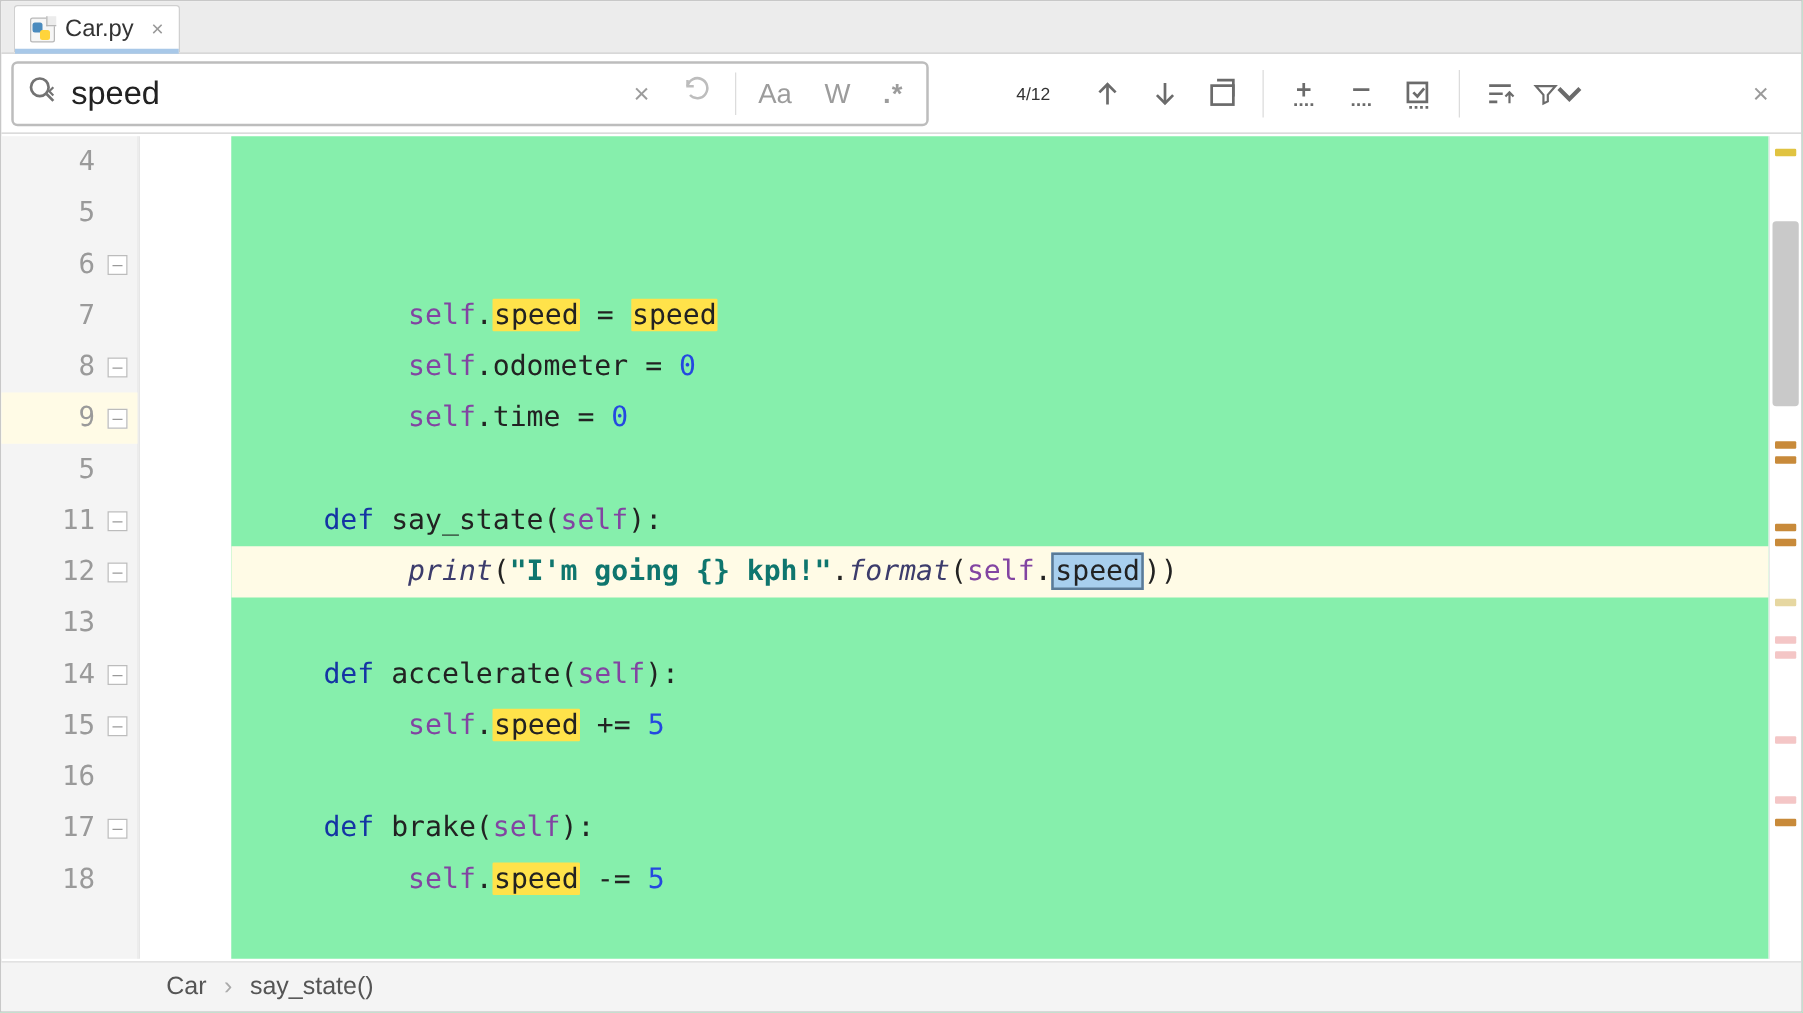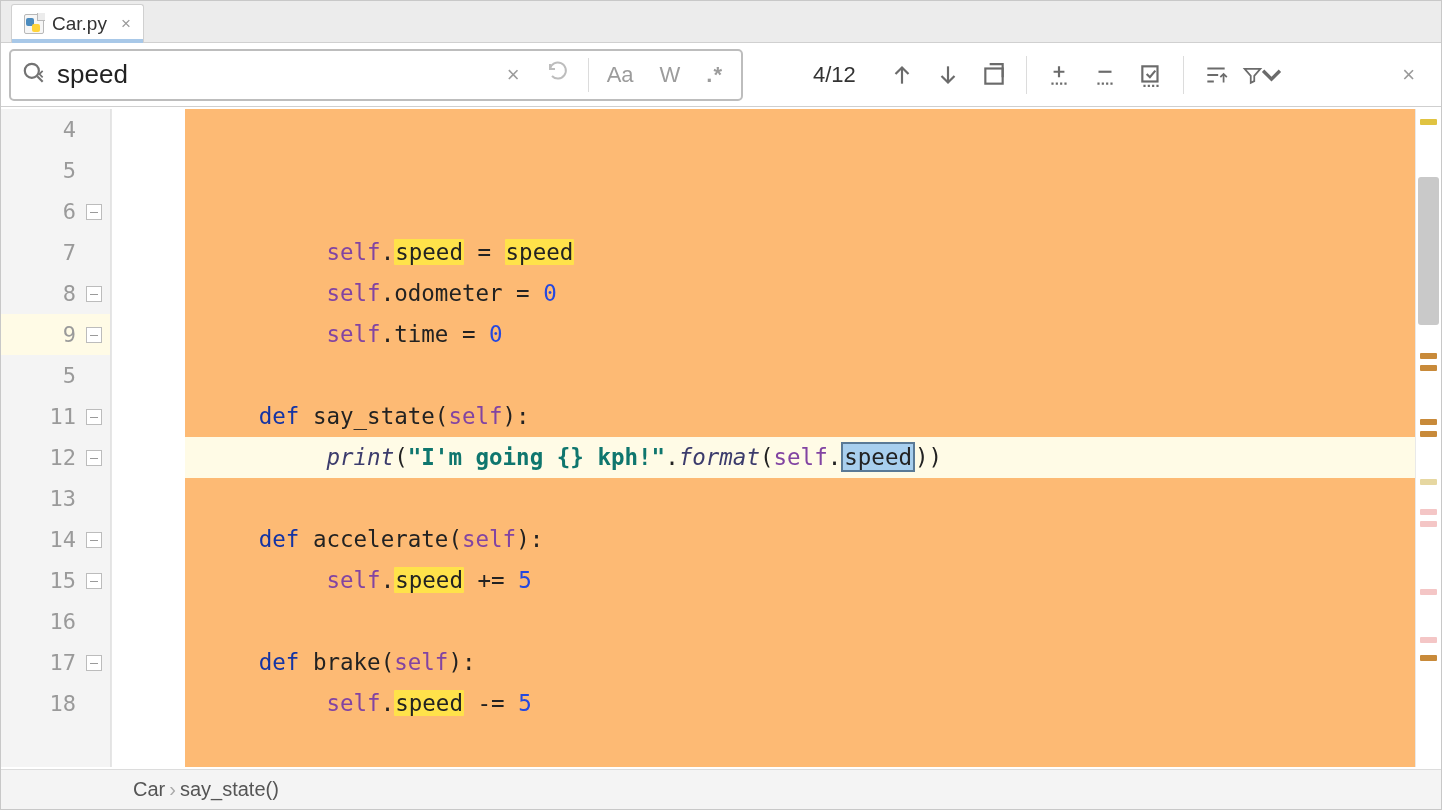--- a/index.html
+++ b/index.html
@@ -47,21 +47,21 @@
   }
   .sicon svg { width:26px; height:26px; stroke:#737373; fill:none; stroke-width:2; }
   .findinput {
     border:none; outline:none; font-size:26px; flex:1; color:#222; background:transparent;
     font-family: inherit;
   }
   .findbox .iconbtn { color:#9c9c9c; padding:4px 8px; font-size:22px; }
   .findbox .sep { width:1px; height:34px; background:#dcdcdc; }
   .findbox .opt { color:#9c9c9c; font-size:22px; padding:2px 8px; }
   .findbox .ast { font-weight:bold; letter-spacing:1px; }
-  .count { font-size:22px; color:#333; padding:0 26px 0 70px; }
+  .count { font-size:14px; color:#333; padding:0 26px 0 70px; }
   .ficons { display:flex; align-items:center; gap:6px; padding-right:12px; }
   .ficons .btn { width:40px; height:40px; display:flex; align-items:center; justify-content:center; color:#6b6b6b; }
   .ficons .btn svg { width:26px; height:26px; stroke:#6b6b6b; fill:none; stroke-width:2; }
   .ficons .vline { width:1px; height:38px; background:#dcdcdc; margin:0 6px; }
   .findclose { margin-left:auto; margin-right:16px; color:#9a9a9a; font-size:22px; padding:6px 10px; }
 
   
   .editor { position:absolute; top:108px; left:0; right:0; bottom:42px; display:flex; }
   .gutter {
     width:110px; background:#f4f4f4; border-right:1px solid #e3e3e3;
@@ -76,21 +76,21 @@
   .fold::before { content:''; position:absolute; left:3px; right:3px; top:7px; height:1px; background:#9a9a9a; }
   .bulb {
     position:absolute; right:-40px; top:50%; transform:translateY(-50%);
     width:20px; height:20px; background:#f9a825; border-radius:50% 50% 48% 48%;
   }
   .iguide {
     width:74px; position:relative; background:#fff;
   }
   .iguide .l { position:absolute; top:0; bottom:0; width:1px; background:#e6e6e6; }
   .code {
-    flex:1; background:#fdba74;
+    flex:1; background:#86efac;
     font-family: "Menlo","Consolas",monospace; font-size:22.5px;
     line-height:41px; white-space:pre; color:#222; position:relative; overflow:hidden;
   }
   .crow { height:41px; padding-left:6px; }
   .crow.cur { background:#fffbe6; }
   .kw  { color:#1434a4; }
   .self{ color:#8244a2; }
   .num { color:#2448e0; }
   .str { color:#0f766e; font-weight:600; }
   .fn  { color:#222; }
@@ -98,21 +98,21 @@
   .hly { background:#ffe24a; padding:0 1px; border-radius:1px; }
   .hlb { background:#a8cfee; border:2px solid #5a7a96; padding:0 1px; }
 
   
   .markers { width:26px; background:#fff; border-left:1px solid #e9e9e9; position:relative; }
   .mk { position:absolute; left:4px; right:4px; height:6px; border-radius:1px; }
 
   
   .crumbs { position:absolute; left:0; right:0; bottom:0; height:40px;
     background:#f4f4f4; border-top:1px solid #dcdcdc;
-    display:flex; align-items:center; gap:4px; padding-left:132px;
+    display:flex; align-items:center; gap:14px; padding-left:132px;
     font-size:20px; color:#555; }
   .crumbs .sep { color:#aaa; }
 </style>
 </head>
 <body>
 
 <div class="tabbar">
   <div class="tab">
     <span class="pyicon">
       <span class="page"></span>

